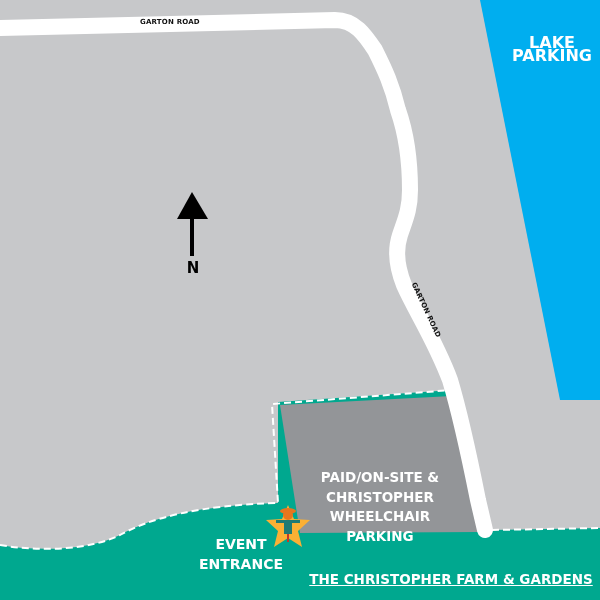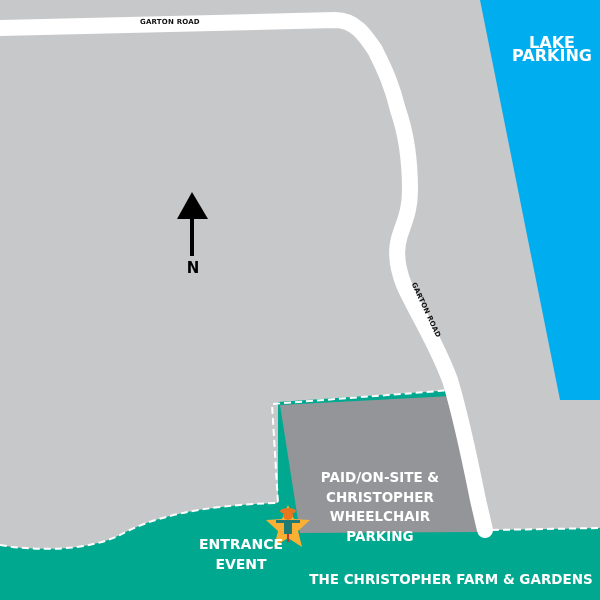--- a/index.html
+++ b/index.html
@@ -55,18 +55,18 @@
   <div class="lbl" style="left:184px; top:259px; font-size:15px; color:#000; width:18px;">N</div>
 
   <div class="lbl white-lbl" style="left:300px; top:428px; width:160px; font-size:13.5px; line-height:19.5px;margin-top:40px;">
     <div>PAID/ON-SITE &amp;</div>
     <div>CHRISTOPHER</div>
     <div>WHEELCHAIR</div>
     <div>PARKING</div>
   </div>
 
   <div class="lbl white-lbl" style="left:188px; top:534px; width:106px; font-size:14px; line-height:20px;">
+    <div>EVENT</div>
     <div>ENTRANCE</div>
-    <div>EVENT</div>
   </div>
 
-  <div class="lbl white-lbl" style="left:306px; top:571px; width:290px; font-size:13.5px;">THE CHRISTOPHER FARM &amp; GARDENS</div>
+  <div class="lbl white-lbl" style="left:306px; top:571px; width:290px; font-size:13.5px;text-decoration:underline;">THE CHRISTOPHER FARM &amp; GARDENS</div>
 </div>
 
 </body></html>

